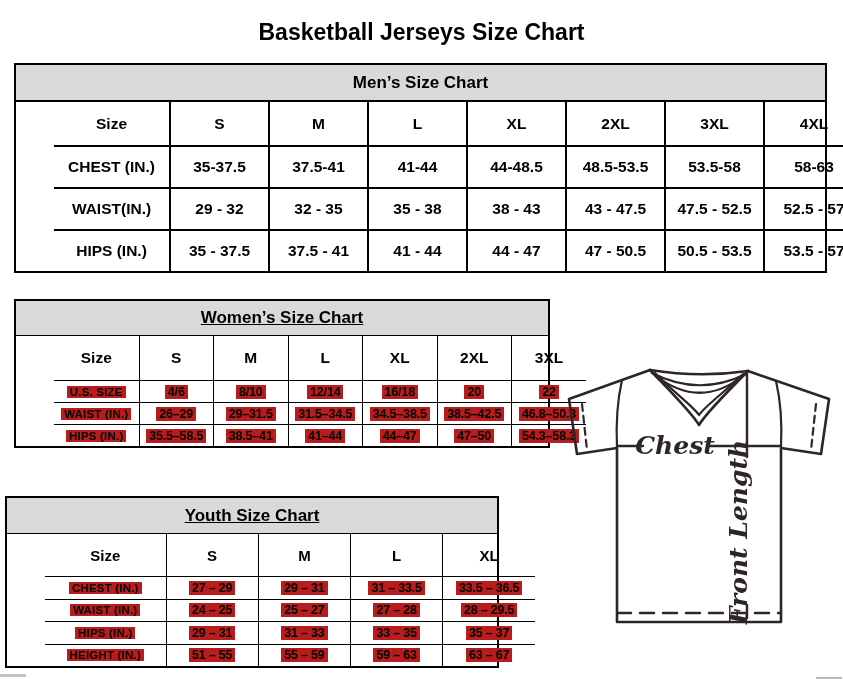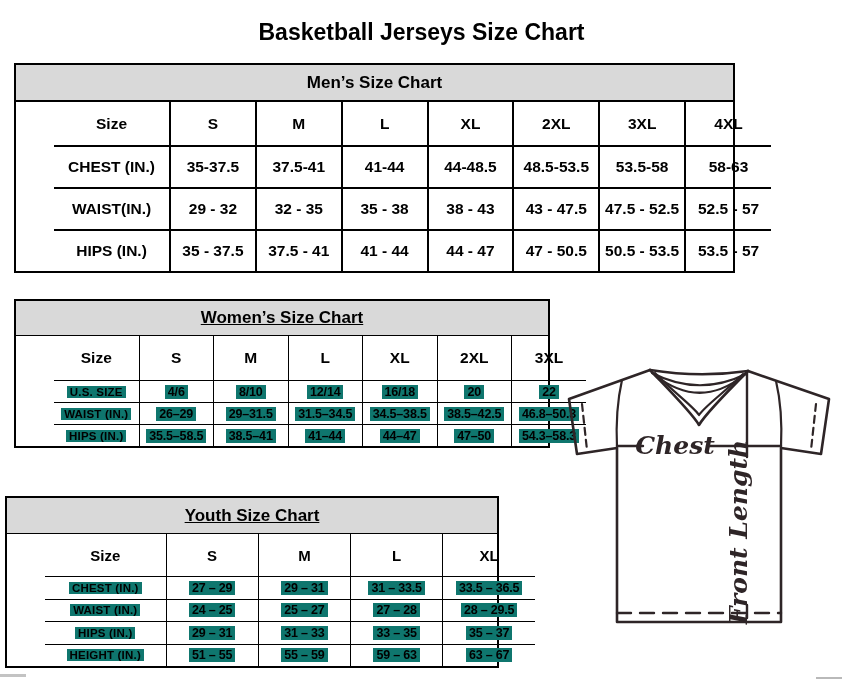--- a/index.html
+++ b/index.html
@@ -14,33 +14,33 @@
   .chart{position:absolute;border:2px solid #000;background:#fff;box-sizing:border-box;}
   .band{
     display:flex;align-items:center;justify-content:center;
     background:#d9d9d9;border-bottom:2px solid #000;
     font-weight:bold;font-size:17px;
   }
   table{border-collapse:collapse;width:100%;table-layout:fixed;border:hidden;margin-left:38px;}
   th,td{border:2px solid #000;text-align:center;vertical-align:middle;
         font-weight:bold;padding:0;overflow:hidden;white-space:nowrap;}
   
-  .chart--men{left:14px;top:63px;width:721px;}
+  .chart--men{left:14px;top:63px;width:813px;}
   .chart--men .band{height:35px;}
   .chart--men col.c0{width:116px;}
   .chart--men thead th{height:43px;font-size:15.5px;}
   .chart--men tbody th,.chart--men tbody td{height:40px;font-size:15.5px;}
   
   .compact th,.compact td{border-width:1.5px;}
   .compact .band{height:34px;border-bottom-width:1.5px;text-decoration:underline;}
   .compact thead th{height:44px;font-size:15.5px;}
   .compact tbody th{font-size:11.5px;letter-spacing:0.2px;}
   .compact tbody td{font-size:12.5px;letter-spacing:-0.2px;}
   .compact tbody th,.compact tbody td{height:21px;}
-  .compact tbody span{background:#0f766e;padding:0 3px;}
+  .compact tbody span{background:#b91c1c;padding:0 3px;}
   .chart--women{left:14px;top:299px;width:536px;}
   .chart--women col.c0{width:85px;}
   .chart--youth{left:5px;top:496px;width:494px;}
   .chart--youth .band{height:35px;}
   .chart--youth thead th{height:42px;font-size:15px;}
   .chart--youth tbody th,.chart--youth tbody td{height:21.5px;}
   .chart--youth col.c0{width:121px;}
   
   .jersey{position:absolute;left:557px;top:357px;width:284px;height:322px;}
   .jersey text{

